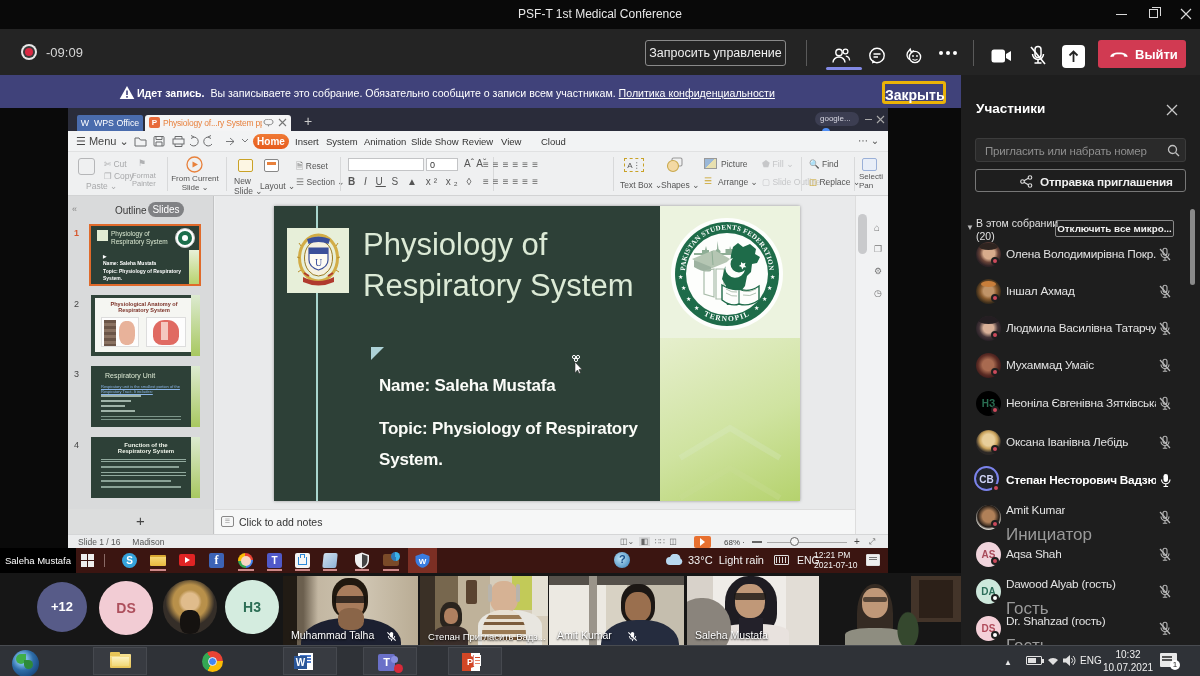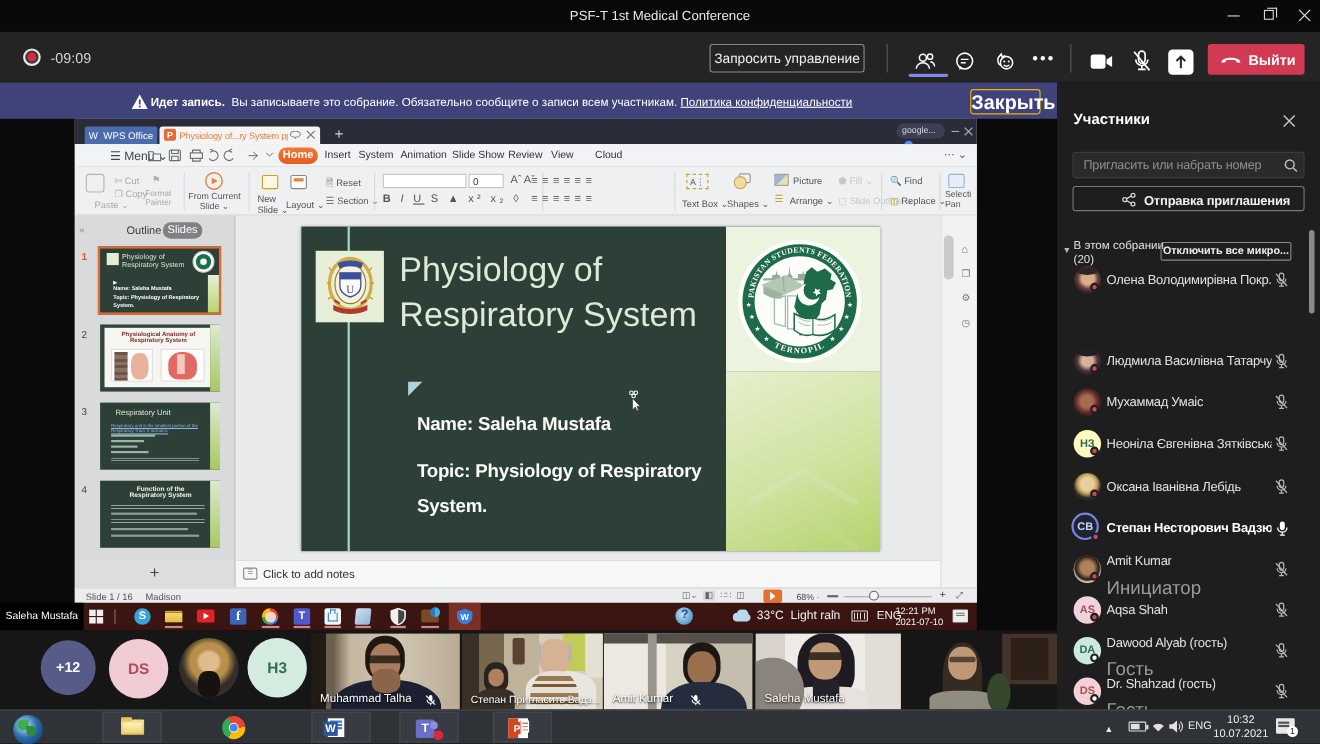--- a/index.html
+++ b/index.html
@@ -93,21 +93,21 @@
   <div class="abs" style="left:1135px;top:18px;color:#fff;font-size:13px;font-weight:bold;">Выйти</div>
 </div>
 
 <div class="abs" id="banner">
   <svg class="abs" style="left:119px;top:10px;" width="16" height="15" viewBox="0 0 16 15">
     <path d="M8 1 L15.3 14 H0.7 Z" fill="#fff"></path>
     <rect x="7.2" y="5.5" width="1.6" height="4.5" fill="#40427a"></rect>
     <rect x="7.2" y="11" width="1.6" height="1.7" fill="#40427a"></rect>
   </svg>
   <div class="abs" style="left:137px;top:12px;font-size:10.6px;color:#fff;white-space:nowrap;"><b>Идет запись.</b>&nbsp; Вы записываете это собрание. Обязательно сообщите о записи всем участникам. <span style="text-decoration:underline;">Политика конфиденциальности</span></div>
-  <div class="abs" style="left:882px;top:6px;width:64px;height:23px;border:1px solid #eab308;border-radius:3px;color:#fff;font-size:18px;font-weight:bold;line-height:22px;text-align:right;">Закрыть</div>
+  <div class="abs" style="left:882px;top:6px;width:64px;height:23px;border:3px solid #eab308;border-radius:3px;color:#fff;font-size:14px;font-weight:bold;line-height:22px;text-align:right;">Закрыть</div>
 </div>
 
 <div class="abs" id="stage"></div>
 
 <div class="abs" id="wps" style="left:68px;top:108px;width:820px;height:440px;background:#eff0f1;">
 
   <div class="abs" style="left:0;top:0;width:820px;height:23px;background:#2a2c3a;"></div>
   <div class="abs" style="left:9px;top:7px;width:66px;height:16px;background:#4a6cad;color:#fff;font-size:8.8px;line-height:16px;text-align:center;border-radius:2px 2px 0 0;white-space:nowrap;">W&nbsp; WPS Office</div>
   <div class="abs" style="left:77px;top:7px;width:146px;height:16px;background:#f4f4f5;border-radius:3px 3px 0 0;">
     <div class="abs" style="left:4px;top:2px;width:11px;height:11px;background:#e86a3a;border-radius:2px;color:#fff;font-size:8px;font-weight:bold;text-align:center;line-height:11px;">P</div>
@@ -121,21 +121,21 @@
         </svg>
   </div>
   <div class="abs" style="left:236px;top:5px;color:#ccc;font-size:14px;">+</div>
   <div class="abs" style="left:747px;top:4px;width:44px;height:14px;background:#3c3e52;border-radius:7px;color:#d8d8e2;font-size:8px;line-height:14px;text-align:left;padding-left:5px;">google...<span style="display:inline-block;width:8px;height:8px;background:#4f8ef5;border-radius:50%;vertical-align:-1px;margin-left:2px;"></span></div>
   <div class="abs" style="left:797px;top:11px;width:7px;height:1px;background:#aaa;"></div>
   <svg class="abs" style="left:808px;top:7px;" width="9" height="9" viewBox="0 0 9 9">
         <path d="M1 1 L8 8 M8 1 L1 8" stroke="#aaa" stroke-width="1.1"></path>
       </svg>
 
   <div class="abs" style="left:0;top:23px;width:820px;height:21px;background:#f2f3f4;border-bottom:1px solid #e0e1e2;"></div>
-  <div class="abs" style="left:8px;top:27px;font-size:11px;color:#444;margin-left:24px;">☰ Menu ⌄</div>
+  <div class="abs" style="left:8px;top:27px;font-size:11px;color:#444;">☰ Menu ⌄</div>
   <svg class="abs" style="left:66px;top:27px;" width="118" height="13" viewBox="0 0 118 13">
 <g fill="none" stroke="#6b6c6e" stroke-width="1">
 <path d="M1 3 h4 l1.5 2 H12 V11 H1 Z"></path>
 <rect x="20" y="1.5" width="10" height="9.5" rx="1"></rect>
           <path d="M22 1.5 v3 h6 v-3 M22 11 v-4 h6 v4"></path>
 <rect x="39" y="4" width="11" height="5"></rect>
           <path d="M41 4 V1.5 h7 V4 M41 9 v2.5 h7 V9"></path>
 <path d="M60 2 a4.5 4.5 0 1 1 -4 7 M60 2 l-3 -1.5 M60 2 l-3 1.5"></path>
 <path d="M74 2 a4.5 4.5 0 1 0 4 7 M74 2 l3 -1.5 M74 2 l3 1.5"></path>
 <path d="M92 6.5 h8 M96 3 l4 3.5 l-4 3.5" stroke-width="0.9"></path>
@@ -537,20 +537,32 @@
           <div class="abs" style="left:3px;top:1px;width:19px;height:7px;background:#2e2420;border-radius:50%;"></div>
         </div>
     <div class="pbadge"></div>
         <div class="pname">Олена Володимирівна Покр...</div>
     <svg class="abs" style="left:197px;top:11px;" width="14" height="15" viewBox="0 0 14 15">
           <rect x="5" y="1.2" width="4" height="7" rx="2" fill="none" stroke="#b8b8b8" stroke-width="1.1"></rect>
           <path d="M3 6.5 a4 4 0 0 0 8 0 M7 10.5 v2.5 M4.8 13.2 h4.4" stroke="#b8b8b8" fill="none" stroke-width="1.1"></path>
           <line x1="2" y1="2" x2="12" y2="13" stroke="#b8b8b8" stroke-width="1.2"></line>
         </svg>
   </div>
+  <div class="prow" style="top:198px;">
+    <div class="pav" style="background:radial-gradient(circle at 50% 48%,#c09468 0 28%,#8a5c2e 45%,#3a2c1a 68%);">
+          <div class="abs" style="left:5px;top:2px;width:15px;height:6px;background:#c87e3a;border-radius:50%;"></div>
+        </div>
+    <div class="pbadge"></div>
+        <div class="pname">Іншал Ахмад</div>
+    <svg class="abs" style="left:197px;top:11px;" width="14" height="15" viewBox="0 0 14 15">
+          <rect x="5" y="1.2" width="4" height="7" rx="2" fill="none" stroke="#b8b8b8" stroke-width="1.1"></rect>
+          <path d="M3 6.5 a4 4 0 0 0 8 0 M7 10.5 v2.5 M4.8 13.2 h4.4" stroke="#b8b8b8" fill="none" stroke-width="1.1"></path>
+          <line x1="2" y1="2" x2="12" y2="13" stroke="#b8b8b8" stroke-width="1.2"></line>
+        </svg>
+  </div>
   <div class="prow" style="top:235px;">
     <div class="pav" style="background:radial-gradient(circle at 50% 48%,#d8b098 0 28%,#443438 52%,#2a2228 70%);">
           <div class="abs" style="left:2px;top:0px;width:21px;height:8px;background:#241e22;border-radius:50%;"></div>
         </div>
     <div class="pbadge"></div>
         <div class="pname">Людмила Василівна Татарчук</div>
     <svg class="abs" style="left:197px;top:11px;" width="14" height="15" viewBox="0 0 14 15">
           <rect x="5" y="1.2" width="4" height="7" rx="2" fill="none" stroke="#b8b8b8" stroke-width="1.1"></rect>
           <path d="M3 6.5 a4 4 0 0 0 8 0 M7 10.5 v2.5 M4.8 13.2 h4.4" stroke="#b8b8b8" fill="none" stroke-width="1.1"></path>
           <line x1="2" y1="2" x2="12" y2="13" stroke="#b8b8b8" stroke-width="1.2"></line>
@@ -560,21 +572,21 @@
     <div class="pav" style="background:radial-gradient(circle at 48% 48%,#a86a50 0 30%,#5c2c24 55%,#38181a 75%);"></div>
     <div class="pbadge"></div>
         <div class="pname">Мухаммад Умаіс</div>
     <svg class="abs" style="left:197px;top:11px;" width="14" height="15" viewBox="0 0 14 15">
           <rect x="5" y="1.2" width="4" height="7" rx="2" fill="none" stroke="#b8b8b8" stroke-width="1.1"></rect>
           <path d="M3 6.5 a4 4 0 0 0 8 0 M7 10.5 v2.5 M4.8 13.2 h4.4" stroke="#b8b8b8" fill="none" stroke-width="1.1"></path>
           <line x1="2" y1="2" x2="12" y2="13" stroke="#b8b8b8" stroke-width="1.2"></line>
         </svg>
   </div>
   <div class="prow" style="top:310px;">
-    <div class="pav" style="background:#fef9c3;color:#2a6e52;font-size:10px;font-weight:bold;text-align:center;line-height:25px;">НЗ</div>
+    <div class="pav" style="background:#000000;color:#2a6e52;font-size:10px;font-weight:bold;text-align:center;line-height:25px;">НЗ</div>
     <div class="pbadge"></div>
         <div class="pname">Неоніла Євгенівна Зятківська</div>
     <svg class="abs" style="left:197px;top:11px;" width="14" height="15" viewBox="0 0 14 15">
           <rect x="5" y="1.2" width="4" height="7" rx="2" fill="none" stroke="#b8b8b8" stroke-width="1.1"></rect>
           <path d="M3 6.5 a4 4 0 0 0 8 0 M7 10.5 v2.5 M4.8 13.2 h4.4" stroke="#b8b8b8" fill="none" stroke-width="1.1"></path>
           <line x1="2" y1="2" x2="12" y2="13" stroke="#b8b8b8" stroke-width="1.2"></line>
         </svg>
   </div>
   <div class="prow" style="top:349px;">
     <div class="pav" style="background:radial-gradient(circle at 50% 40%,#e8ce9a 0 30%,#caa35c 45%,#2c2826 65%);"></div>

